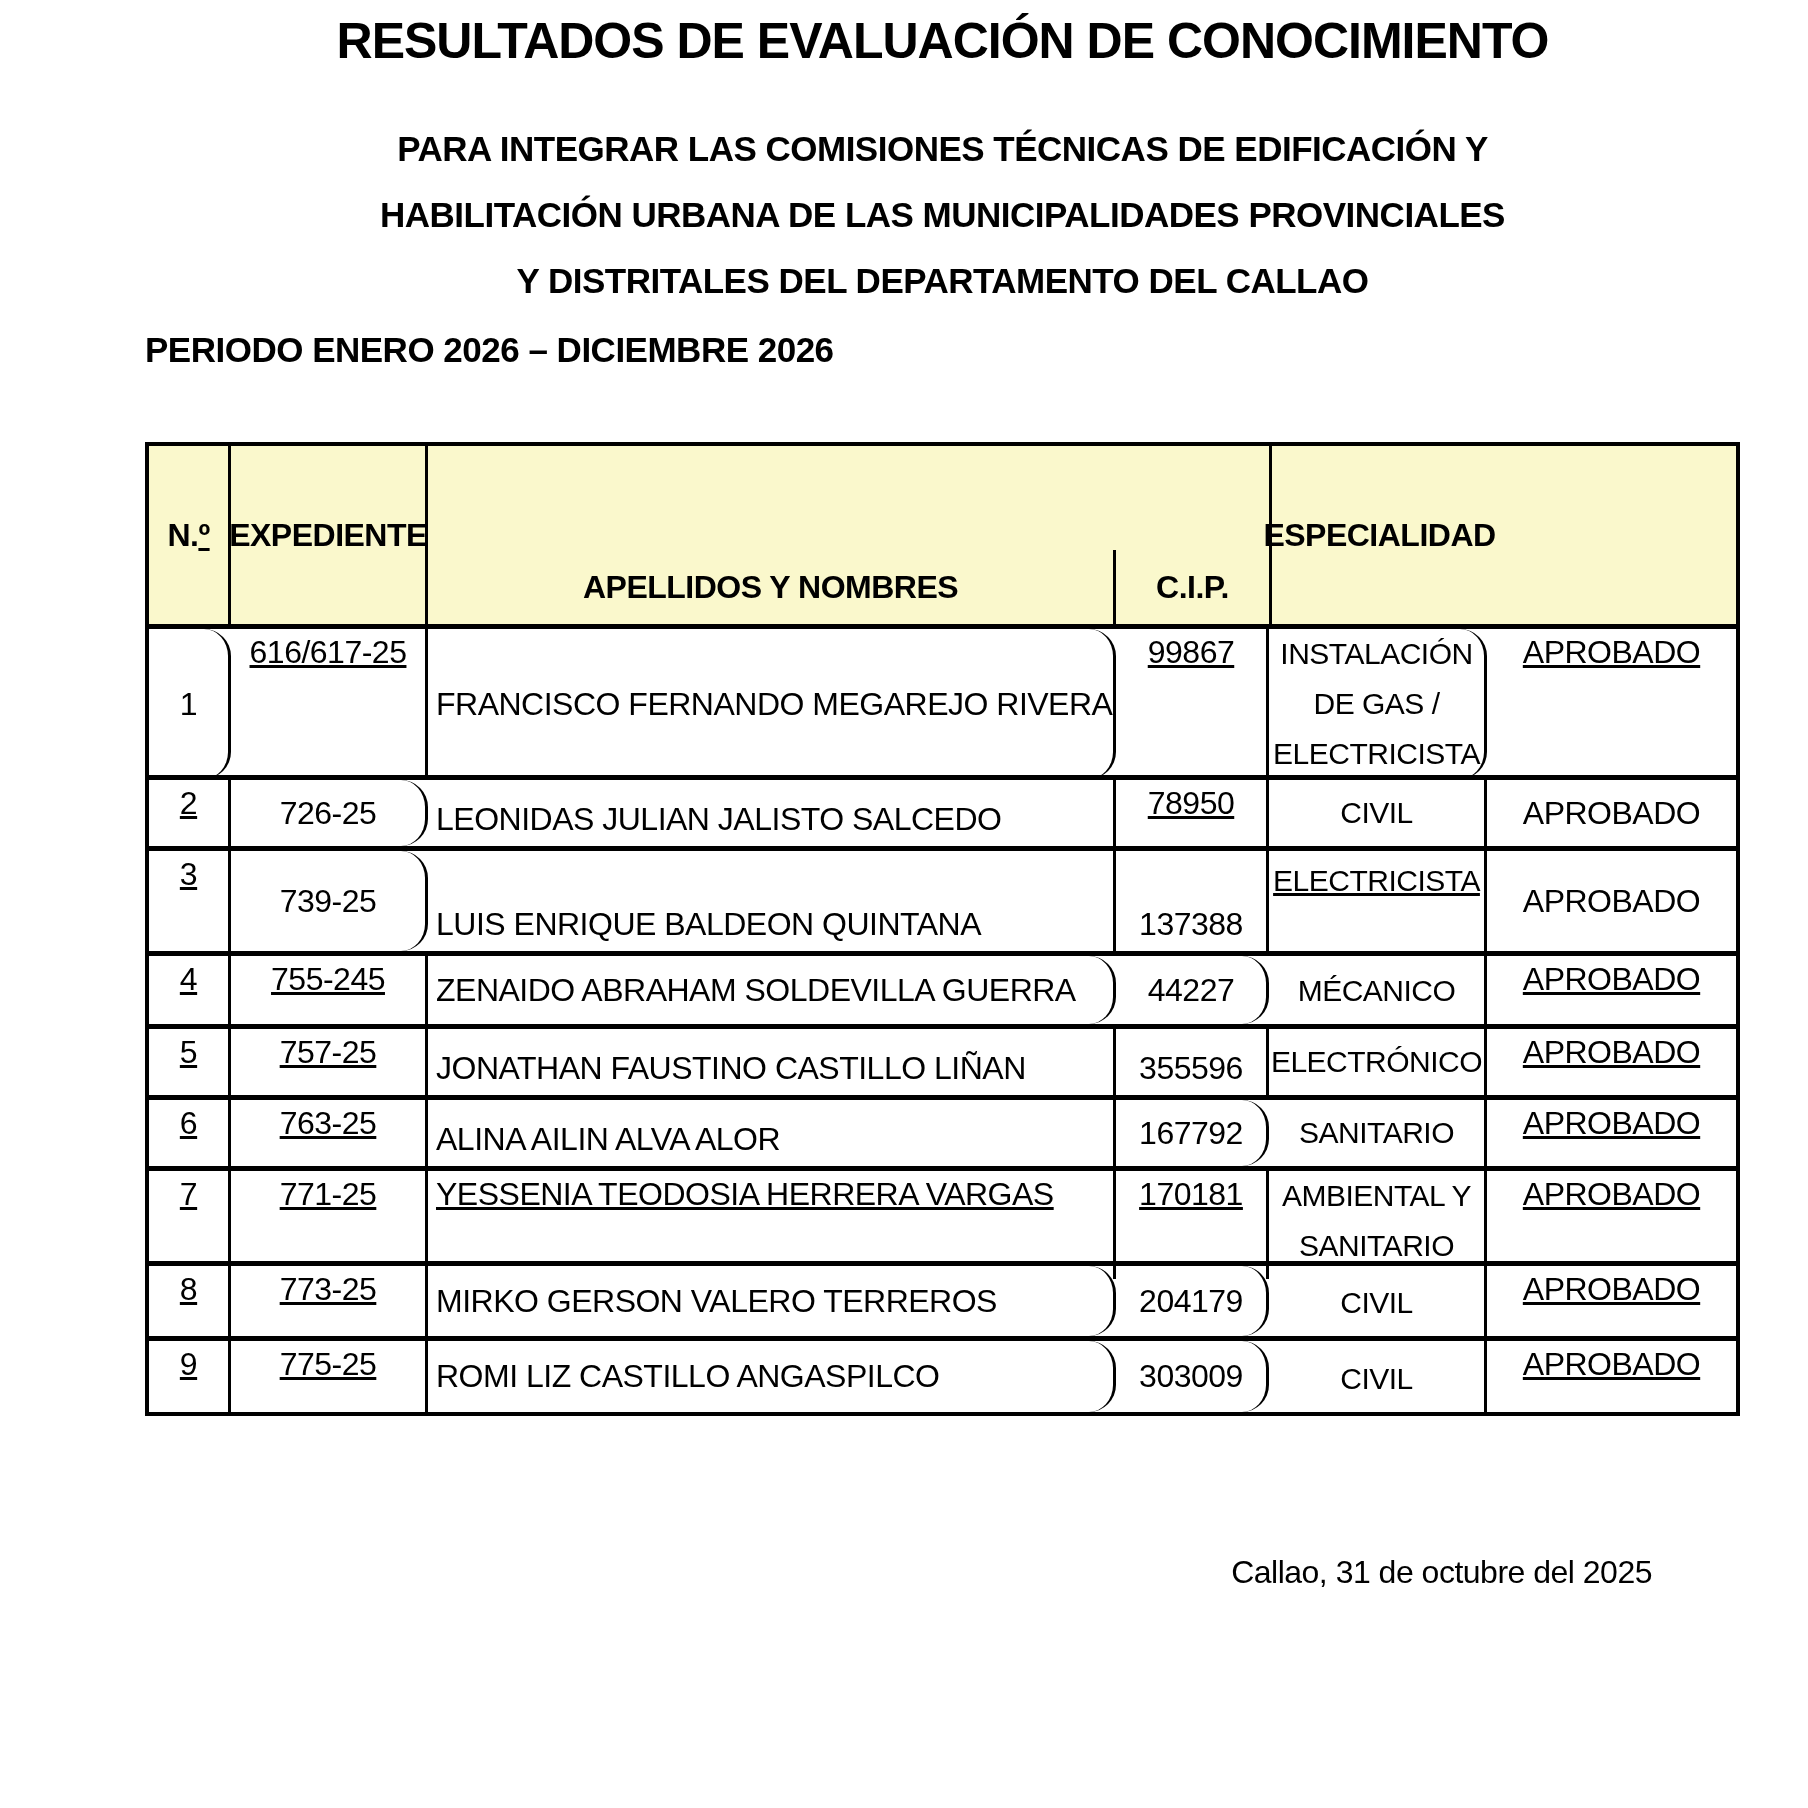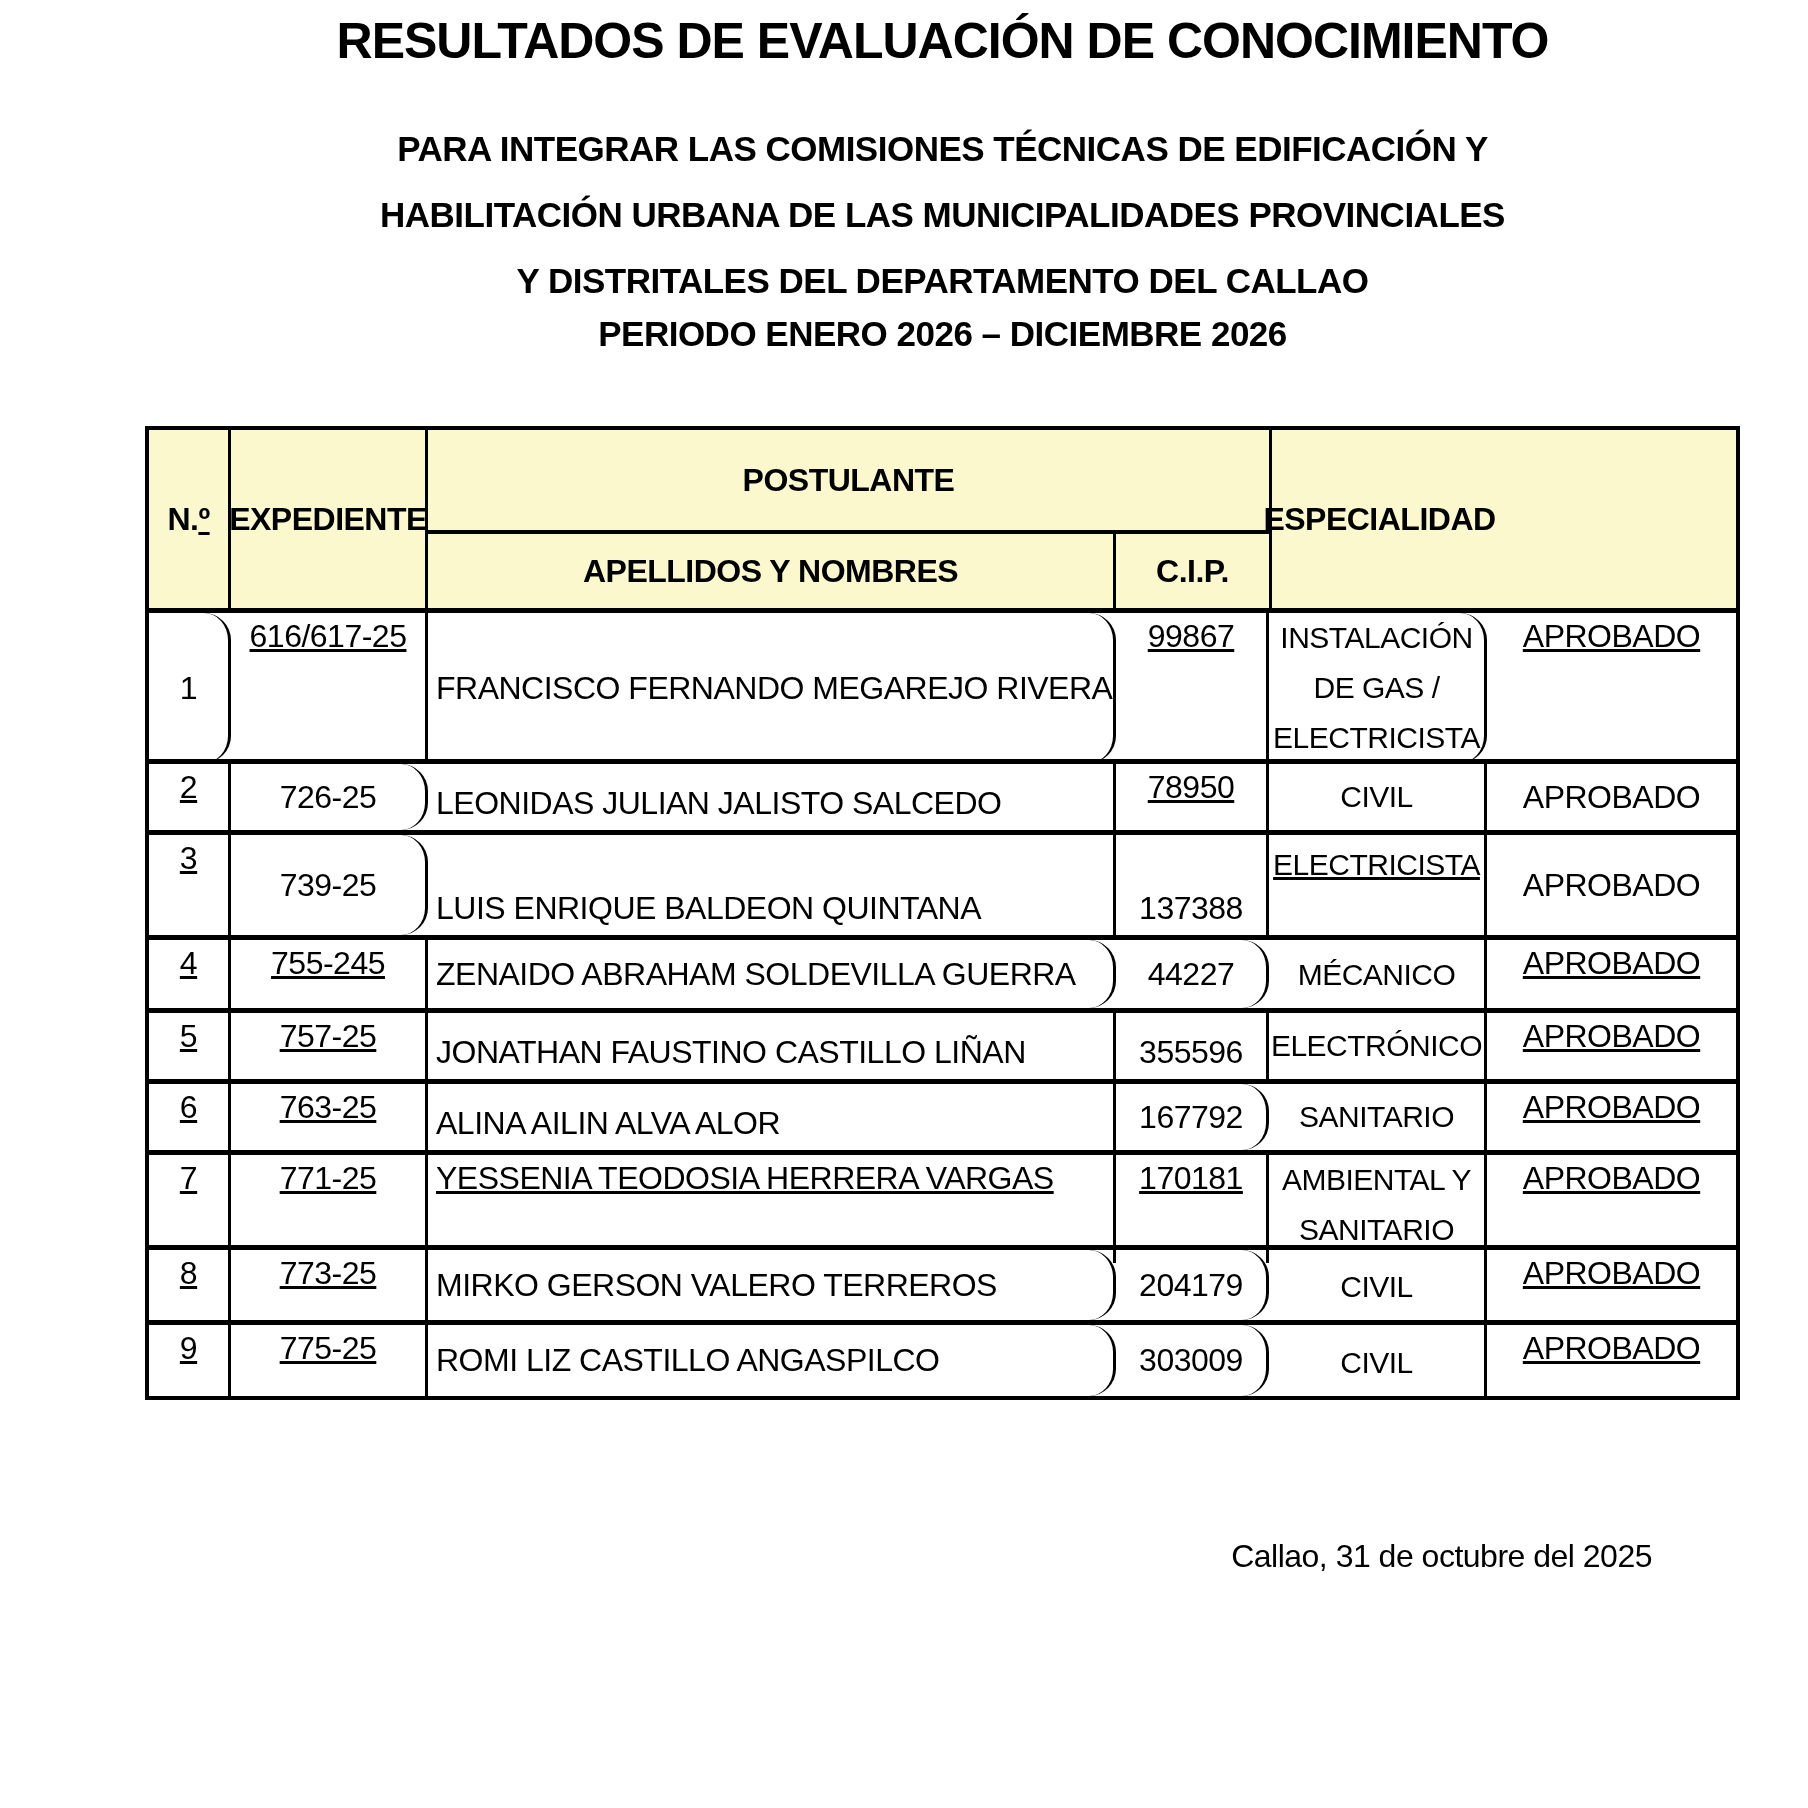--- a/index.html
+++ b/index.html
@@ -28,22 +28,21 @@
   }
   .sub2{
     margin-top:46px;
     text-align:center;
     font-size:35px;
     font-weight:bold;
     letter-spacing:-0.5px;
     line-height:66px;
   }
   .period{
-    margin-top:0;
-    text-align:center;
+    margin-top:16px;
     font-size:35px;
     font-weight:bold;
     letter-spacing:-0.5px;
   }
 
   
   .tbl{
     margin-top:72px;
     width:1595px;
     border:4px solid #000;
@@ -121,21 +120,20 @@
   </div>
   <div class="period">PERIODO ENERO 2026 – DICIEMBRE 2026</div>
 
   <div class="tbl">
 
     <div class="grid thead">
       <div class="cell bR h-n">
           <span><span>N.</span><span class="ord">º</span></span>
         </div>
       <div class="cell bR h-exp">EXPEDIENTE</div>
-      <div class="cell h-post">POSTULANTE</div>
       <div class="cell bR h-ape">APELLIDOS Y NOMBRES</div>
       <div class="cell h-cip">C.I.P.</div>
       <div class="cell h-esp">ESPECIALIDAD</div>
     </div>
 
     <div class="grid row r1">
       <div class="cell bR va-c">1</div>
       <div class="cell bR va-t">616/617-25</div>
       <div class="cell bR c-name va-c">FRANCISCO FERNANDO MEGAREJO RIVERA</div>
       <div class="cell bR va-t">99867</div>

